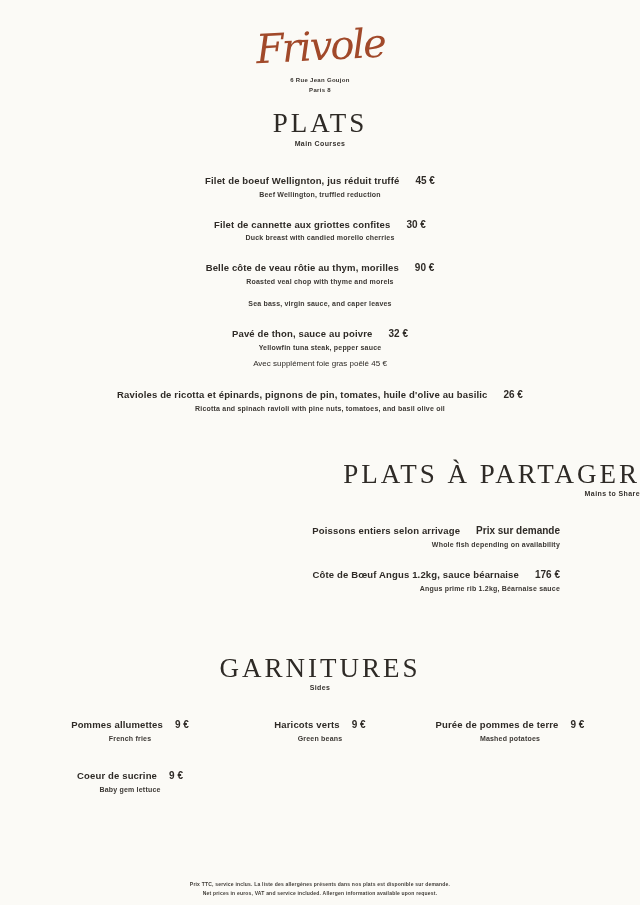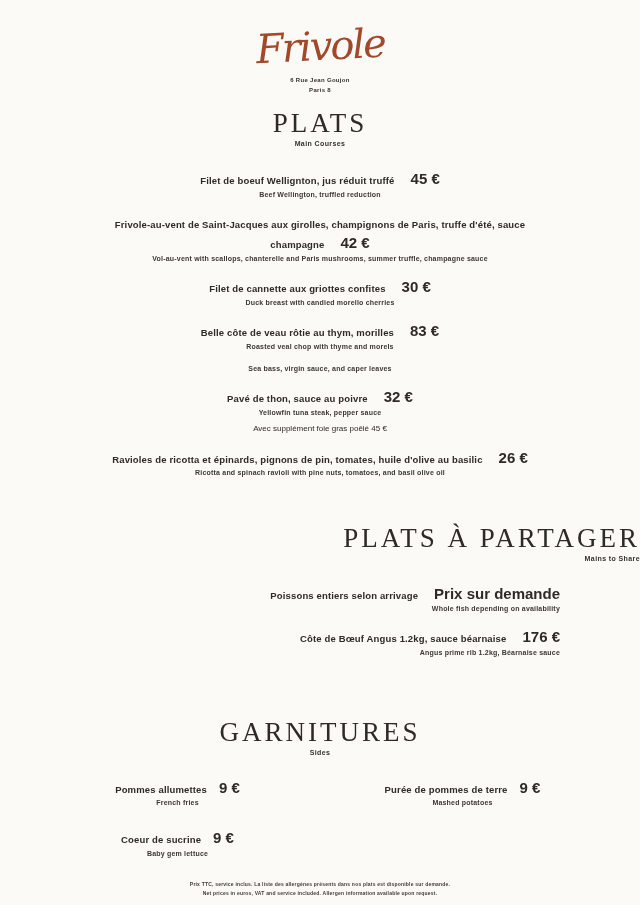--- a/index.html
+++ b/index.html
@@ -62,21 +62,21 @@
   .menu-item { max-width: 480px; margin: 0 auto 15px auto; }
   .items-list .menu-item:last-child { margin-bottom: 0; }
   .item-line { line-height: 1.3; }
   .item-fr {
     font-size: 9.5px;
     font-weight: 700;
     letter-spacing: 0.15px;
     color: #2e2a26;
   }
   .item-price {
-    font-size: 15px;
+    font-size: 10px;
     font-weight: 700;
     color: #2e2a26;
     margin-left: 16px;
     white-space: nowrap;
   }
   .item-en {
     margin-top: 1px;
     font-size: 7px;
     font-weight: 600;
     letter-spacing: 0.2px;
@@ -84,21 +84,21 @@
   }
   .item-extra {
     margin-top: 8px;
     font-size: 8px;
     font-weight: 400;
     color: #2e2a26;
   }
   
   .items-grid {
     display: grid;
-    grid-template-columns: 1fr 1fr;
+    grid-template-columns: 1fr 1fr 1fr;
     width: 570px;
     margin: 16px auto;
     row-gap: 22px;
   }
   .items-grid .menu-item { margin-bottom: 0; max-width: 270px; }
   .items-grid .item-price { margin-left: 12px; }
   
   .footer {
     margin-top: auto;
     padding-bottom: 7px;
@@ -126,34 +126,29 @@
   <div class="menu-section section-plats">
     <div class="section-title">PLATS</div>
     <div class="section-subtitle">Main Courses</div>
     <div class="items-list">
   <div class="menu-item">
     <div class="item-line"><span class="item-fr">Filet de boeuf Wellignton, jus réduit truffé</span><span class="item-price">45 €</span></div>
     <div class="item-en">Beef Wellington, truffled reduction</div>
 
   </div>
 
-  <div class="menu-item">
-    <div class="item-line"><span class="item-fr">Frivole-au-vent de Saint-Jacques aux girolles, champignons de Paris, truffe d'été, sauce champagne</span><span class="item-price">42 €</span></div>
-    <div class="item-en">Vol-au-vent with scallops, chanterelle and Paris mushrooms, summer truffle, champagne sauce</div>
-
-  </div>
 
   <div class="menu-item">
     <div class="item-line"><span class="item-fr">Filet de cannette aux griottes confites</span><span class="item-price">30 €</span></div>
     <div class="item-en">Duck breast with candied morello cherries</div>
 
   </div>
 
   <div class="menu-item">
-    <div class="item-line"><span class="item-fr">Belle côte de veau rôtie au thym, morilles</span><span class="item-price">83 €</span></div>
+    <div class="item-line"><span class="item-fr">Belle côte de veau rôtie au thym, morilles</span><span class="item-price">90 €</span></div>
     <div class="item-en">Roasted veal chop with thyme and morels</div>
 
   </div>
 
   <div class="menu-item">
     <div class="item-en">Sea bass, virgin sauce, and caper leaves</div>
 
   </div>
 
   <div class="menu-item">
@@ -191,20 +186,25 @@
   <div class="menu-section section-garnitures">
     <div class="section-title">GARNITURES</div>
     <div class="section-subtitle">Sides</div>
     <div class="items-grid">
   <div class="menu-item">
     <div class="item-line"><span class="item-fr">Pommes allumettes</span><span class="item-price">9 €</span></div>
     <div class="item-en">French fries</div>
 
   </div>
 
+  <div class="menu-item">
+    <div class="item-line"><span class="item-fr">Haricots verts</span><span class="item-price">9 €</span></div>
+    <div class="item-en">Green beans</div>
+
+  </div>
 
   <div class="menu-item">
     <div class="item-line"><span class="item-fr">Purée de pommes de terre</span><span class="item-price">9 €</span></div>
     <div class="item-en">Mashed potatoes</div>
 
   </div>
 
   <div class="menu-item">
     <div class="item-line"><span class="item-fr">Coeur de sucrine</span><span class="item-price">9 €</span></div>
     <div class="item-en">Baby gem lettuce</div>

